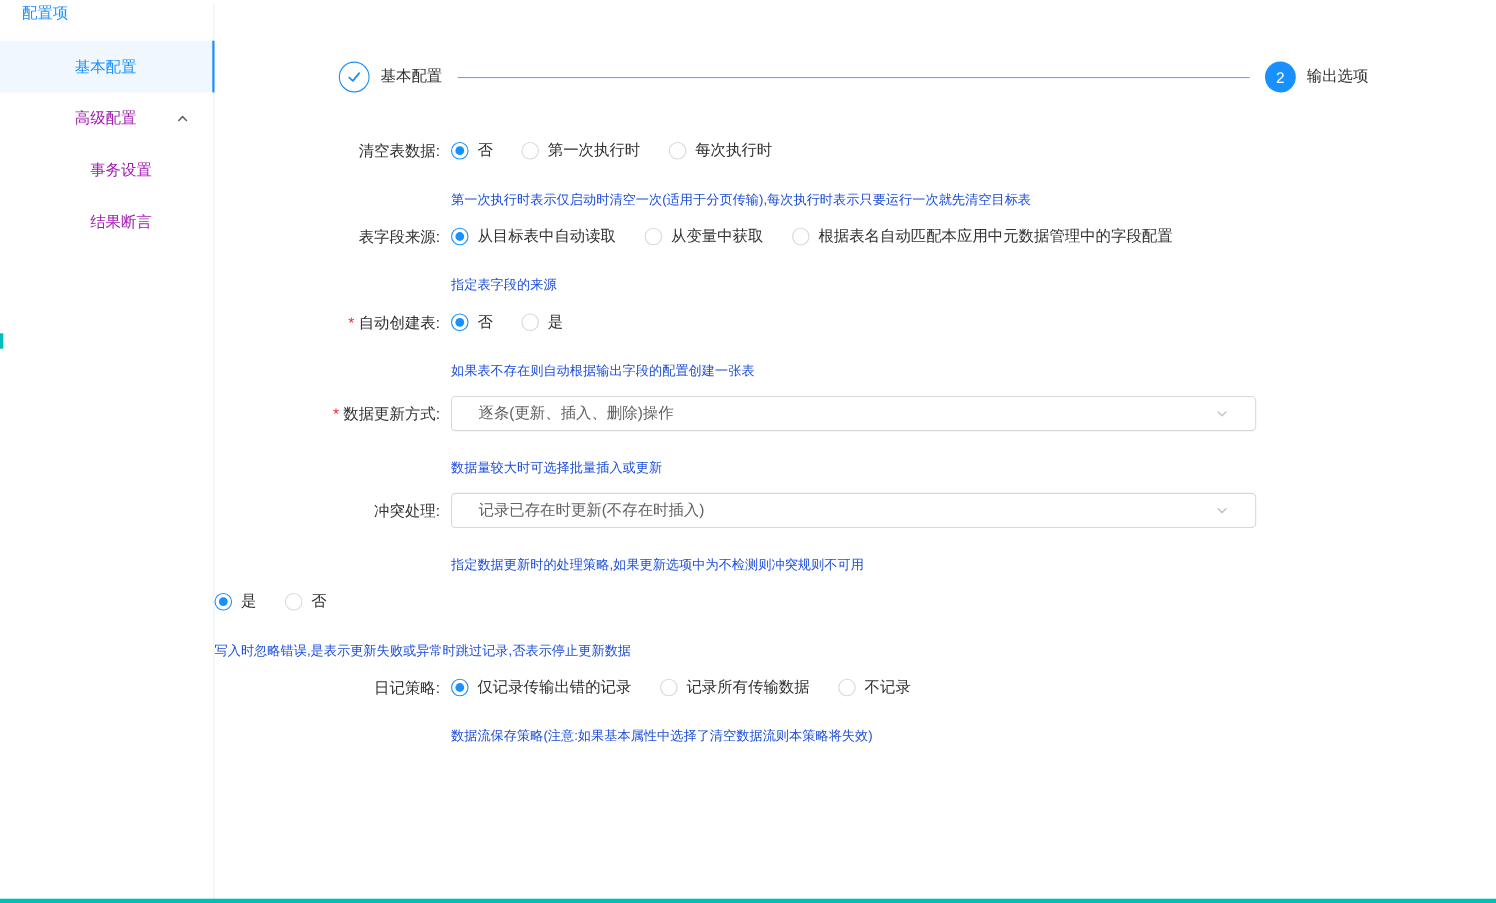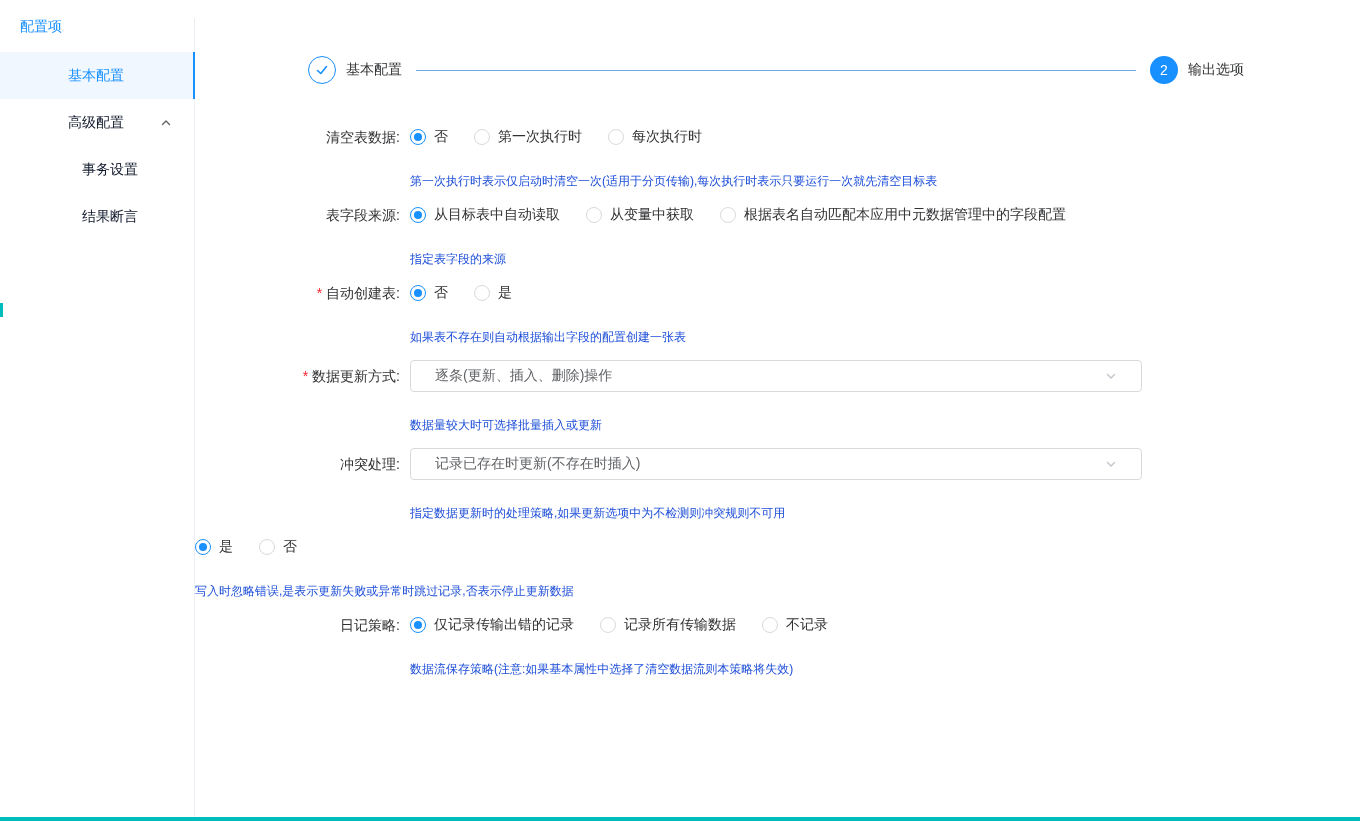--- a/index.html
+++ b/index.html
@@ -1,23 +1,23 @@
 <!DOCTYPE html>
 <html><head>
 <meta charset="utf-8">
 <style>
   * { margin:0; padding:0; box-sizing:border-box; }
   html,body { background:#fff; }
   body { font-family:"Liberation Sans", sans-serif; }
   .page { position:relative; width:1360px; height:821px; background:#fff; overflow:hidden; }
 
   
-  .sidebar { position:absolute; left:0; top:18px; bottom:0; width:195px; border-right:1px solid #ebeef5; background:#fff; }
+  .sidebar { position:absolute; left:0; top:3px; bottom:0; width:195px; border-right:1px solid #ebeef5; background:#fff; }
   .sidebar-title { color:#1890ff; font-size:14px; padding-left:20px; margin-bottom:16px; }
-  .side-item { height:47px; line-height:47px; font-size:14px; color:#0f172a; padding-left:68px; cursor:pointer; position:relative; }
+  .side-item { height:47px; line-height:47px; font-size:14px; color:#a21caf; padding-left:68px; cursor:pointer; position:relative; }
   .side-item.active { color:#1890ff; background:#f0f7ff; }
   .side-item.active::after { content:""; position:absolute; right:-1px; top:0; bottom:0; width:2px; background:#1890ff; }
   .side-item.sub { padding-left:82px; }
   .caret { position:absolute; right:22px; top:50%; transform:translateY(-50%); line-height:0; }
 
   
   .main { margin-left:195px; padding-top:56px; }
 
   .stepper { display:flex; align-items:center; margin:0 116px 0 113px; }
   .step-circle { width:28px; height:28px; border-radius:50%; display:flex; align-items:center; justify-content:center; flex:none; }

